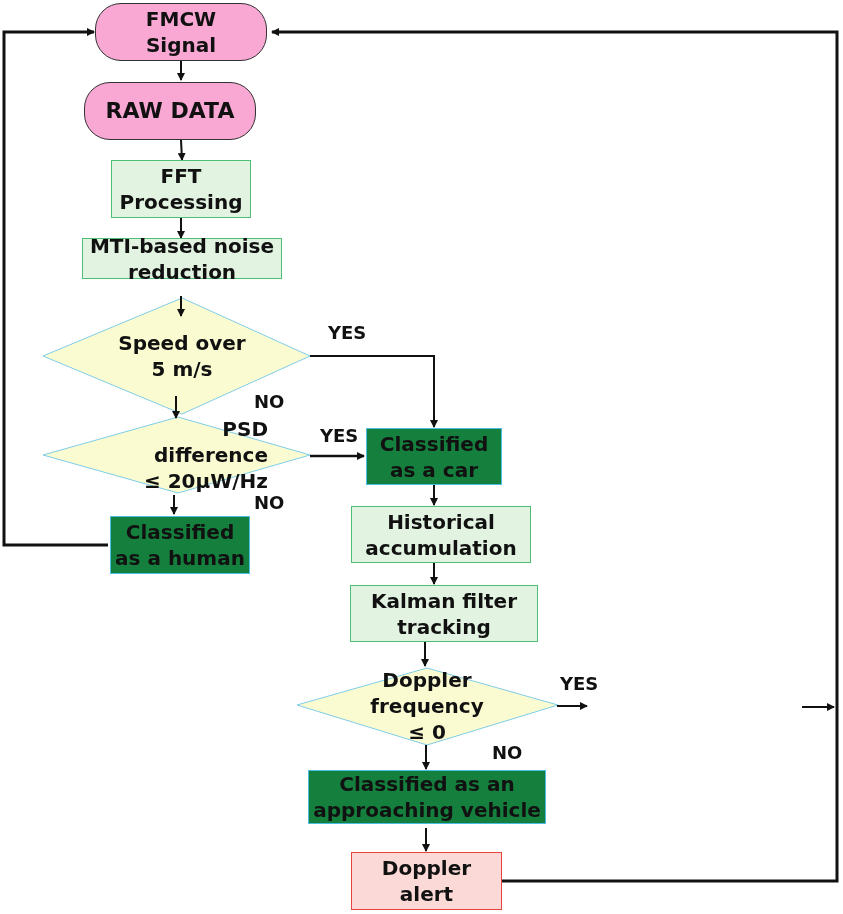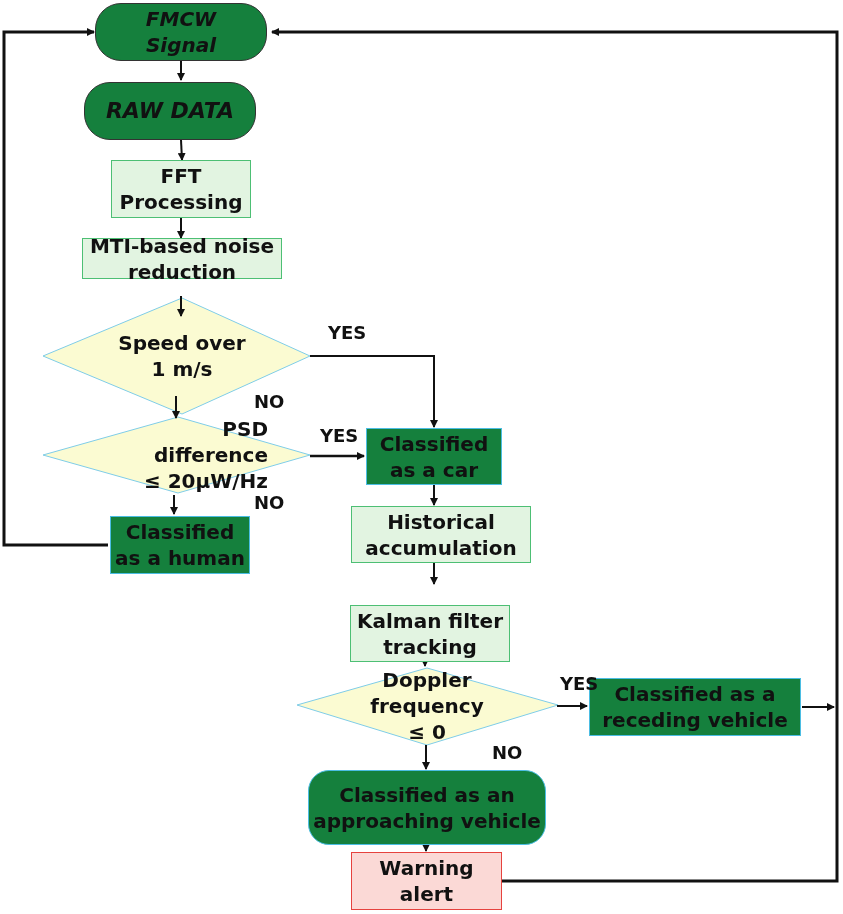--- a/index.html
+++ b/index.html
@@ -2,21 +2,21 @@
 <html><head>
   <meta charset="utf-8">
   <style>
     html, body { margin: 0; padding: 0; background: #ffffff; }
     body { width: 843px; height: 914px; position: relative; overflow: hidden;
            font-family: "DejaVu Sans", "Liberation Sans", sans-serif; }
     #canvas { position: absolute; left: 0; top: 0; width: 843px; height: 914px; }
     .node { position: absolute; box-sizing: border-box; display: flex; align-items: center;
             justify-content: center; text-align: center; font-weight: bold; color: #111;
             font-size: 20px; line-height: 26px; white-space: pre-line; }
-    .terminal { background: #15803d; border: 1.5px solid #333; border-radius: 26px; font-style: italic; }
+    .terminal { background: #f9a8d4; border: 1.5px solid #333; border-radius: 26px; }
     .process { background: #e2f4e1; border: 1.5px solid #4dbf74; }
     .result { background: #15803d; border: 1.5px solid #4bbde3; }
     .alert { background: #fbd9d6; border: 1.5px solid #e6423e; }
     .decision-text { position: absolute; text-align: center; font-weight: bold; color: #111;
             font-size: 20px; line-height: 26px; white-space: pre-line; }
     .label { position: absolute; font-weight: bold; color: #111; font-size: 18px; }
     svg#arrows { position: absolute; left: 0; top: 0; }
   </style>
 </head>
 <body>
@@ -69,56 +69,52 @@
   <div class="node process" style="left:111px;top:160px;width:140px;height:58px;">
     <span>FFT
 Processing</span>
   </div>
   <div class="node process" style="left:82px;top:238px;width:200px;height:41px;">
     <span>MTI-based noise
 reduction</span>
   </div>
 
   <div class="decision-text" style="left:100px;top:330px;width:164px;">Speed over
-1 m/s</div>
+5 m/s</div>
   <div class="decision-text" style="left:88px;top:416px;width:180px;text-align:right;">PSD
 difference
 ≤ 20μW/Hz</div>
 
   <div class="node result" style="left:110px;top:516px;width:140px;height:58px;">
     <span>Classified
 as a human</span>
   </div>
   <div class="node result" style="left:366px;top:428px;width:136px;height:57px;">
     <span>Classified
 as a car</span>
   </div>
   <div class="node process" style="left:351px;top:506px;width:180px;height:57px;">
     <span>Historical
 accumulation</span>
   </div>
-  <div class="node process" style="left:350px;top:585px;width:160px;height:57px;margin-top:20px;">
+  <div class="node process" style="left:350px;top:585px;width:188px;height:57px;">
     <span>Kalman filter
 tracking</span>
   </div>
 
   <div class="decision-text" style="left:345px;top:667px;width:164px;">Doppler
 frequency
 ≤  0</div>
 
-  <div class="node result" style="left:589px;top:678px;width:212px;height:58px;">
-    <span>Classified as a
-receding vehicle</span>
-  </div>
-  <div class="node result" style="left:308px;top:770px;width:238px;height:75px;border-radius:21px;">
+  <div class="node result" style="left:308px;top:770px;width:238px;height:54px;">
     <span>Classified as an
 approaching vehicle</span>
   </div>
   <div class="node alert" style="left:351px;top:852px;width:151px;height:58px;">
-    <span>Warning alert</span>
+    <span>Doppler alert</span>
   </div>
 
   <div class="label" style="left:328px;top:322px;">YES</div>
   <div class="label" style="left:254px;top:391px;">NO</div>
   <div class="label" style="left:320px;top:425px;">YES</div>
   <div class="label" style="left:254px;top:492px;">NO</div>
   <div class="label" style="left:560px;top:673px;">YES</div>
   <div class="label" style="left:492px;top:742px;">NO</div>
 </div>
 

